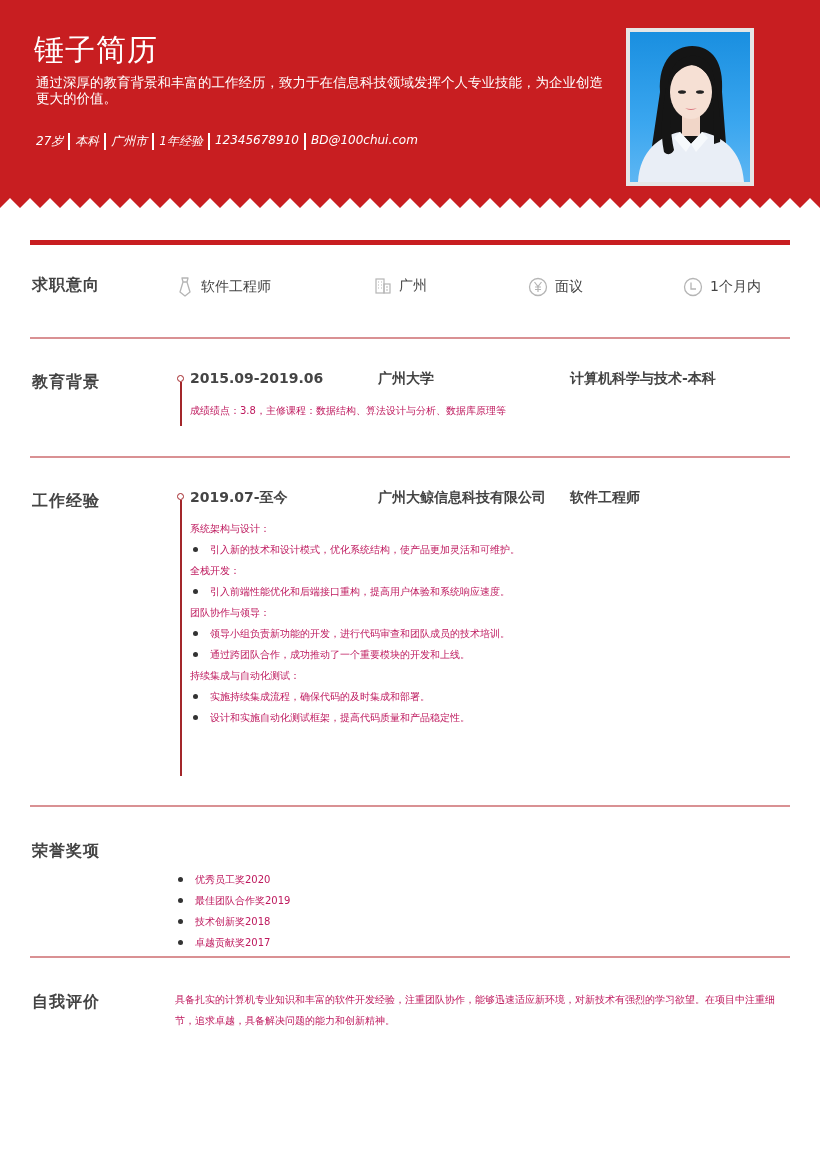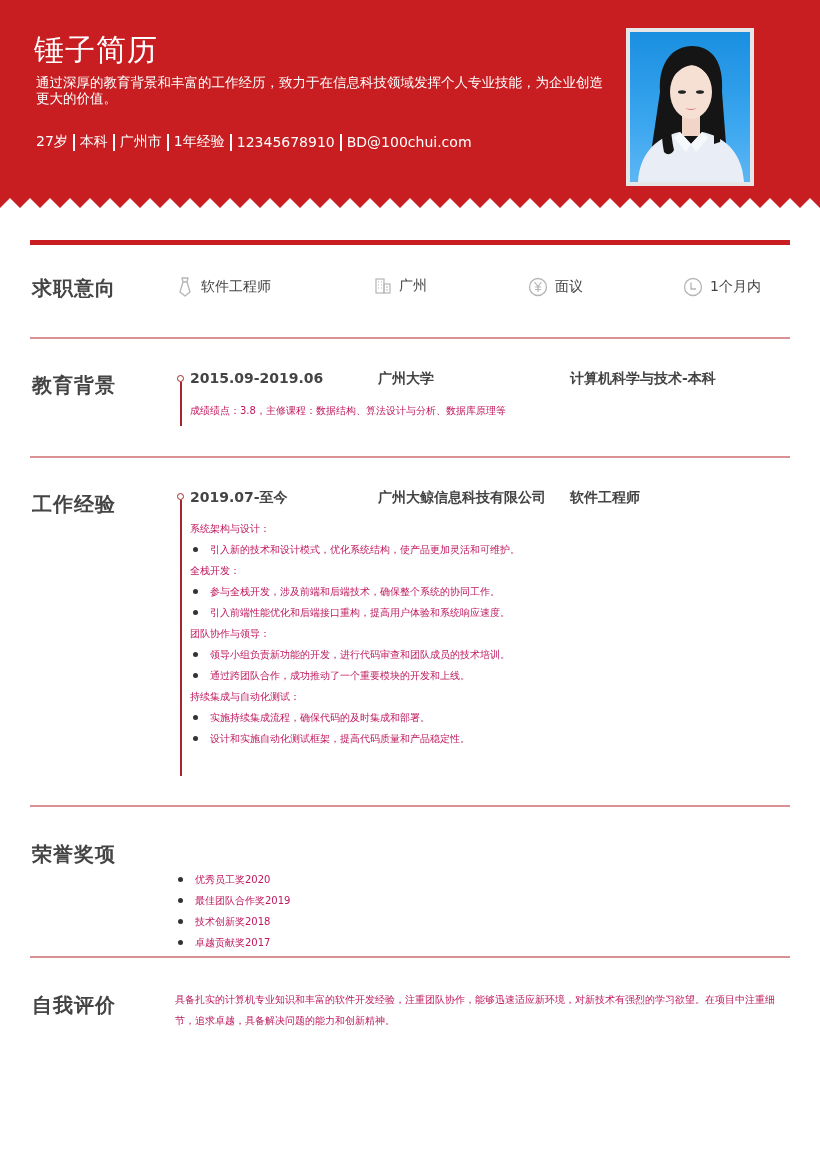--- a/index.html
+++ b/index.html
@@ -4,28 +4,28 @@
 <style>
   * { margin: 0; padding: 0; box-sizing: border-box; }
   html, body { width: 820px; height: 1160px; background: #ffffff; overflow: hidden; }
   body { font-family: "DejaVu Sans", "Liberation Sans", sans-serif; color: #444; position: relative; }
 
   .header { position: absolute; left: 0; top: 0; width: 736px; height: 210px; }
   .header-bg { position: absolute; left: 0; top: 0; width: 820px; height: 198px; background: #c81e21; }
   .zigzag { position: absolute; left: 0; top: 197px; width: 820px; height: 12px; }
   .name { position: absolute; left: 34px; top: 30px; font-size: 30px; color: #fff; font-weight: normal; letter-spacing: 1px; }
   .intro { position: absolute; left: 36px; top: 74px; width: 570px; font-size: 13.5px; line-height: 16px; color: #fff; }
-  .contact { position: absolute; left: 36px; top: 133px; font-size: 14px; color: #fff; display: flex; align-items: center; }
+  .contact { position: absolute; left: 36px; top: 133px; font-size: 12px; color: #fff; display: flex; align-items: flex-start; font-style: italic; }
   .contact .sep { display: inline-block; width: 2px; height: 17px; background: #fff; margin: 0 5px; }
 
   .photo-frame { position: absolute; left: 626px; top: 28px; width: 128px; height: 158px; background: #e6e6e6; padding: 4px; }
   .photo { width: 120px; height: 150px; background: linear-gradient(180deg, #1a8fe0 0%, #3aa6ef 60%, #5db6f3 100%); position: relative; overflow: hidden; }
 
   .top-rule { position: absolute; left: 30px; top: 240px; width: 760px; height: 5px; background: #c81e21; }
-  .section-title { position: absolute; left: 2px; font-size: 20px; font-weight: bold; color: #444; letter-spacing: 1px; }
+  .section-title { position: absolute; left: 2px; font-size: 16px; font-weight: bold; color: #444; letter-spacing: 1px; }
   .divider { position: absolute; left: 30px; width: 760px; height: 2px; background: #d99193; }
 
   .intent-item { position: absolute; top: 277px; display: flex; align-items: center; font-size: 14px; color: #444; }
   .intent-item svg { margin-right: 7px; }
 
   .timeline { position: absolute; left: 180px; width: 2px; background: #a3262a; }
   .tl-dot { position: absolute; width: 7px; height: 7px; border: 1.5px solid #a3262a; border-radius: 50%; background: #fff; }
 
   .row-head { position: absolute; font-size: 14px; font-weight: bold; color: #444; }
   .body-text { position: absolute; font-size: 10px; color: #be185d; line-height: 21px; }
@@ -143,21 +143,20 @@
 <div class="row-head" style="left:378px; top:489px;">广州大鲸信息科技有限公司</div>
 <div class="row-head" style="left:570px; top:489px;">软件工程师</div>
 
 <div class="body-text" style="left:190px; top:518px; width:600px;">
   <div>系统架构与设计：</div>
   <ul class="bullet-list">
     <li>引入新的技术和设计模式，优化系统结构，使产品更加灵活和可维护。</li>
   </ul>
   <div>全栈开发：</div>
   <ul class="bullet-list">
-    <li>参与全栈开发，涉及前端和后端技术，确保整个系统的协同工作。</li>
     <li>引入前端性能优化和后端接口重构，提高用户体验和系统响应速度。</li>
   </ul>
   <div>团队协作与领导：</div>
   <ul class="bullet-list">
     <li>领导小组负责新功能的开发，进行代码审查和团队成员的技术培训。</li>
     <li>通过跨团队合作，成功推动了一个重要模块的开发和上线。</li>
   </ul>
   <div>持续集成与自动化测试：</div>
   <ul class="bullet-list">
     <li>实施持续集成流程，确保代码的及时集成和部署。</li>

